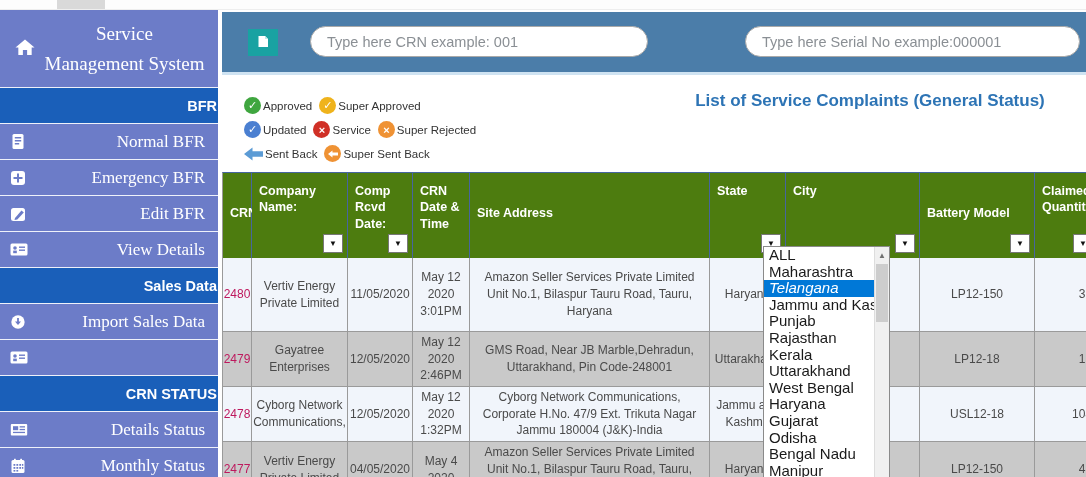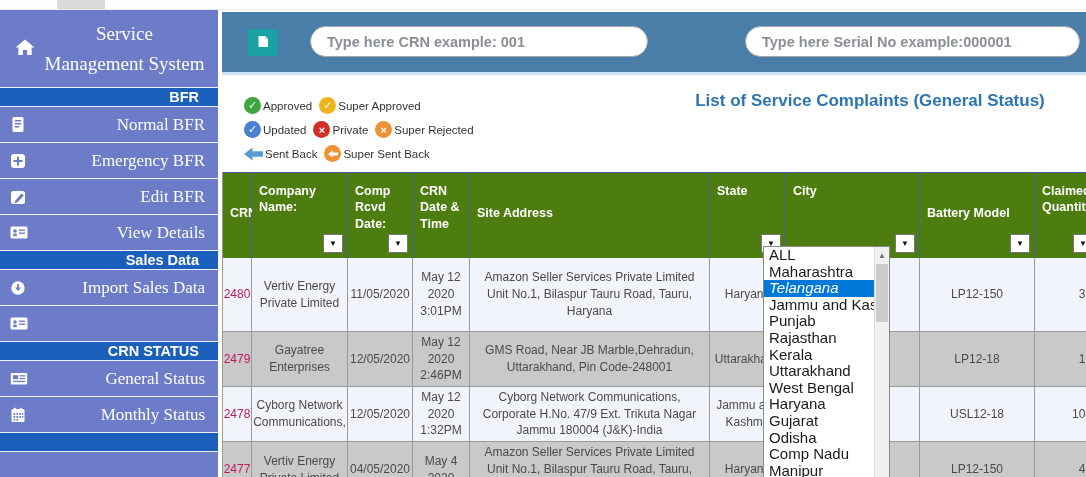--- a/index.html
+++ b/index.html
@@ -16,43 +16,42 @@
   .sidebar {
     position:absolute; left:0; top:10px; width:218px; height:467px;
     background:#6c7cc8; font-family:"Liberation Serif","DejaVu Serif",serif;
   }
   .sidebar-header {
     height:78px; color:#fff; display:flex; align-items:center; justify-content:center;
     gap:9px; padding:8px 10px; border-bottom:1px solid #eef1fa;
   }
   .sidebar-header .ttl { width:160px; text-align:center; font-size:19px; line-height:1.55; }
   .side-section {
-    height:19px; background:#1a5fb9; color:#fff;
+    height:36px; background:#1a5fb9; color:#fff;
     font-family:"Liberation Sans","DejaVu Sans",sans-serif; font-weight:bold; font-size:14.5px;
-    display:flex; align-items:center; justify-content:flex-end; padding-right:19px;
+    display:flex; align-items:center; justify-content:flex-end; padding-right:1px;
     border-bottom:1px solid #eef1fa;
   }
   .side-item {
     height:36px; display:flex; align-items:center; color:#fff; font-size:17px;
     border-bottom:1px solid #eef1fa; padding:0 13px 0 10px; cursor:pointer;
   }
   .side-item .icn { width:24px; display:flex; align-items:center; }
   .side-item .lbl { flex:1; text-align:right; }
 
   
   .topbar { position:absolute; left:222px; top:12px; width:864px; height:60px; background:#4b7da9; }
   .teal-btn {
     position:absolute; left:26px; top:17px; width:30px; height:27px;
     background:#19a2a2; border:none; display:flex; align-items:center; justify-content:center; cursor:pointer;
   }
   .pill-input {
     position:absolute; top:14px; height:31px; border-radius:17px; border:1px solid #a9a9a9;
     padding:14px 16px; font-size:14.5px; color:#701a75; background:#fff; outline:none;
     font-family:"Liberation Sans","DejaVu Sans",sans-serif;
-    font-weight:bold;
   }
   .pill-input::placeholder { color:#8a8f94; opacity:1; }
   .crn-input { left:88px; width:338px; }
   .serial-input { left:523px; width:335px; }
   .topbar-underline { position:absolute; left:222px; top:72px; width:864px; height:3px; background:#cfe3f2; }
 
   
   .legend { position:absolute; left:244px; top:97px; }
   .legend-row { display:flex; align-items:center; margin-bottom:7px; }
   .legend-item { display:flex; align-items:center; margin-right:7px; }
@@ -212,21 +211,21 @@
   <div class="side-item">
     <span class="icn">
       <svg width="18" height="15" viewBox="0 0 18 15">
           <rect x="0.8" y="2" width="16.4" height="11.5" rx="1" fill="#fff"></rect>
           <rect x="3" y="4.2" width="5.2" height="4" fill="#6c7cc8"></rect>
           <rect x="9.6" y="4.2" width="5.4" height="1.3" fill="#6c7cc8"></rect>
           <rect x="9.6" y="6.9" width="5.4" height="1.3" fill="#6c7cc8"></rect>
           <rect x="3" y="9.8" width="12" height="1.3" fill="#6c7cc8"></rect>
         </svg>
     </span>
-    <span class="lbl">General Status</span>
+    <span class="lbl">Details Status</span>
   </div>
 
   <div class="side-item">
     <span class="icn">
       <svg width="16" height="16" viewBox="0 0 16 16">
           <rect x="1.5" y="2" width="13" height="13" rx="1.5" fill="#fff"></rect>
           <rect x="4" y="0.8" width="1.8" height="2.8" fill="#fff"></rect>
           <rect x="10.2" y="0.8" width="1.8" height="2.8" fill="#fff"></rect>
           <g fill="#6c7cc8">
             <rect x="3.5" y="6" width="1.8" height="1.8"></rect>
@@ -281,21 +280,21 @@
     <span class="legend-item">
       <span class="lg-circle" style="background-color: rgb(74, 127, 209);">
           <span>✓</span>
         </span>
       <span class="txt">Updated</span>
     </span>
     <span class="legend-item">
       <span class="lg-circle" style="background-color: rgb(208, 48, 38);">
           <span>×</span>
         </span>
-      <span class="txt">Private</span>
+      <span class="txt">Service</span>
     </span>
     <span class="legend-item">
       <span class="lg-circle" style="background-color: rgb(239, 146, 52);">
           <span>×</span>
         </span>
       <span class="txt">Super Rejected</span>
     </span>
   </div>
   <div class="legend-row">
     <span class="legend-item">
@@ -425,20 +424,20 @@
     <div class="dd-option selected">Telangana</div>
     <div class="dd-option">Jammu and Kashmir</div>
     <div class="dd-option">Punjab</div>
     <div class="dd-option">Rajasthan</div>
     <div class="dd-option">Kerala</div>
     <div class="dd-option">Uttarakhand</div>
     <div class="dd-option">West Bengal</div>
     <div class="dd-option">Haryana</div>
     <div class="dd-option">Gujarat</div>
     <div class="dd-option">Odisha</div>
-    <div class="dd-option">Comp Nadu</div>
+    <div class="dd-option">Bengal Nadu</div>
     <div class="dd-option">Manipur</div>
   </div>
   <div class="dd-scrollbar">
     <div class="dd-scroll-up">▲</div>
     <div class="dd-thumb"></div>
   </div>
 </div>
 
 </body></html>

